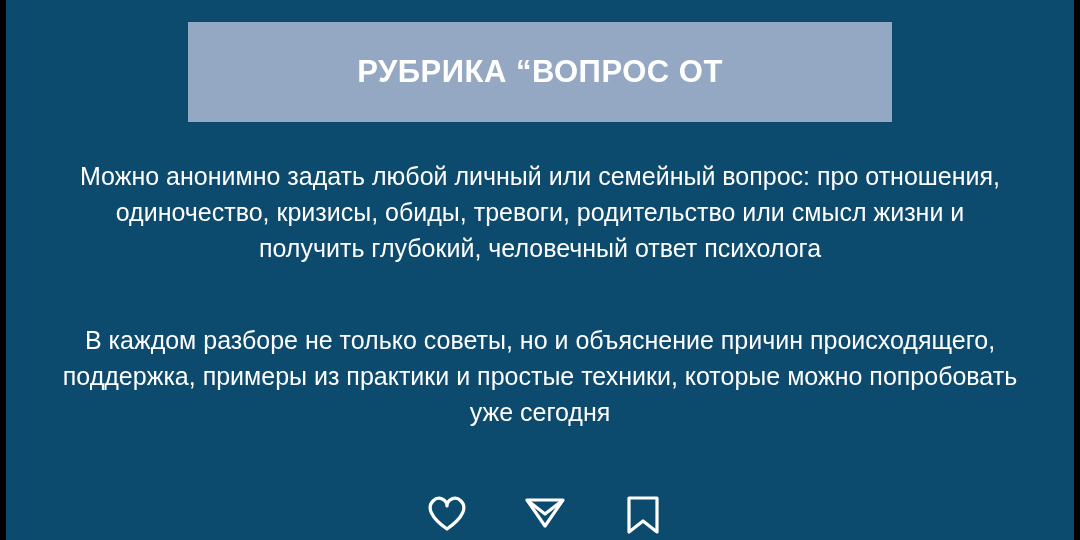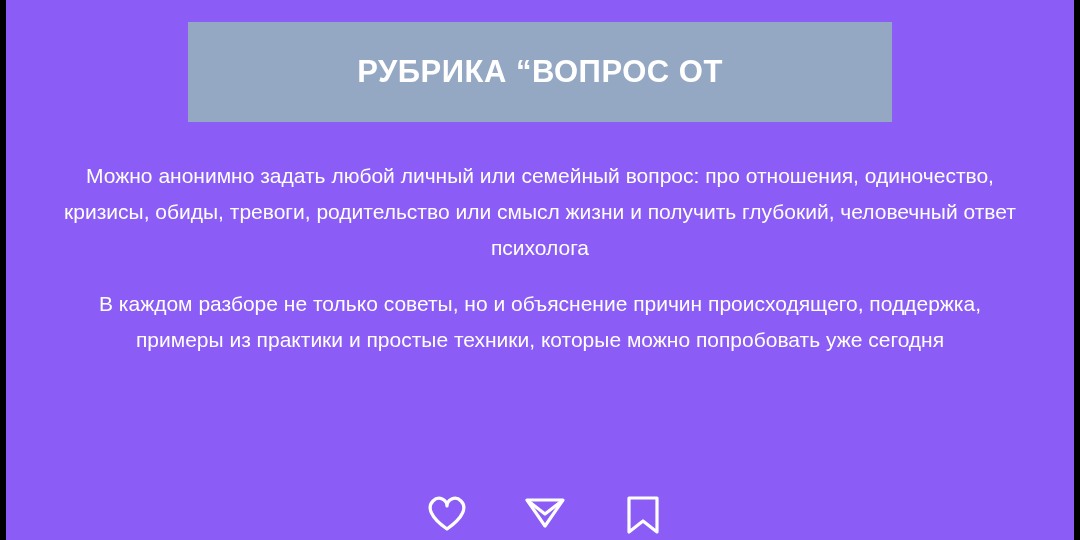--- a/index.html
+++ b/index.html
@@ -10,21 +10,21 @@
     width: 1080px;
     height: 540px;
     background: #000000;
     font-family: "Liberation Sans", sans-serif;
     overflow: hidden;
   }
   .canvas {
     position: relative;
     width: 1080px;
     height: 540px;
-    background: #8b5cf6;
+    background: #0c4a6e;
     box-sizing: border-box;
     overflow: hidden;
   }
   .side-bar-left,
   .side-bar-right {
     position: absolute;
     top: 0;
     width: 6px;
     height: 540px;
     background: #000000;
@@ -56,26 +56,26 @@
 
   .body-text {
     position: absolute;
     left: 60px;
     top: 158px;
     width: 960px;
     text-align: center;
   }
   .para {
     color: #ffffff;
-    font-size: 21px;
+    font-size: 25px;
     line-height: 36px;
     font-weight: 400;
   }
   .para + .para {
-    margin-top: 20px;
+    margin-top: 56px;
   }
 
   .icon-row {
     position: absolute;
     left: 0;
     bottom: 0;
     width: 1080px;
     height: 52px;
     display: flex;
     align-items: flex-start;

